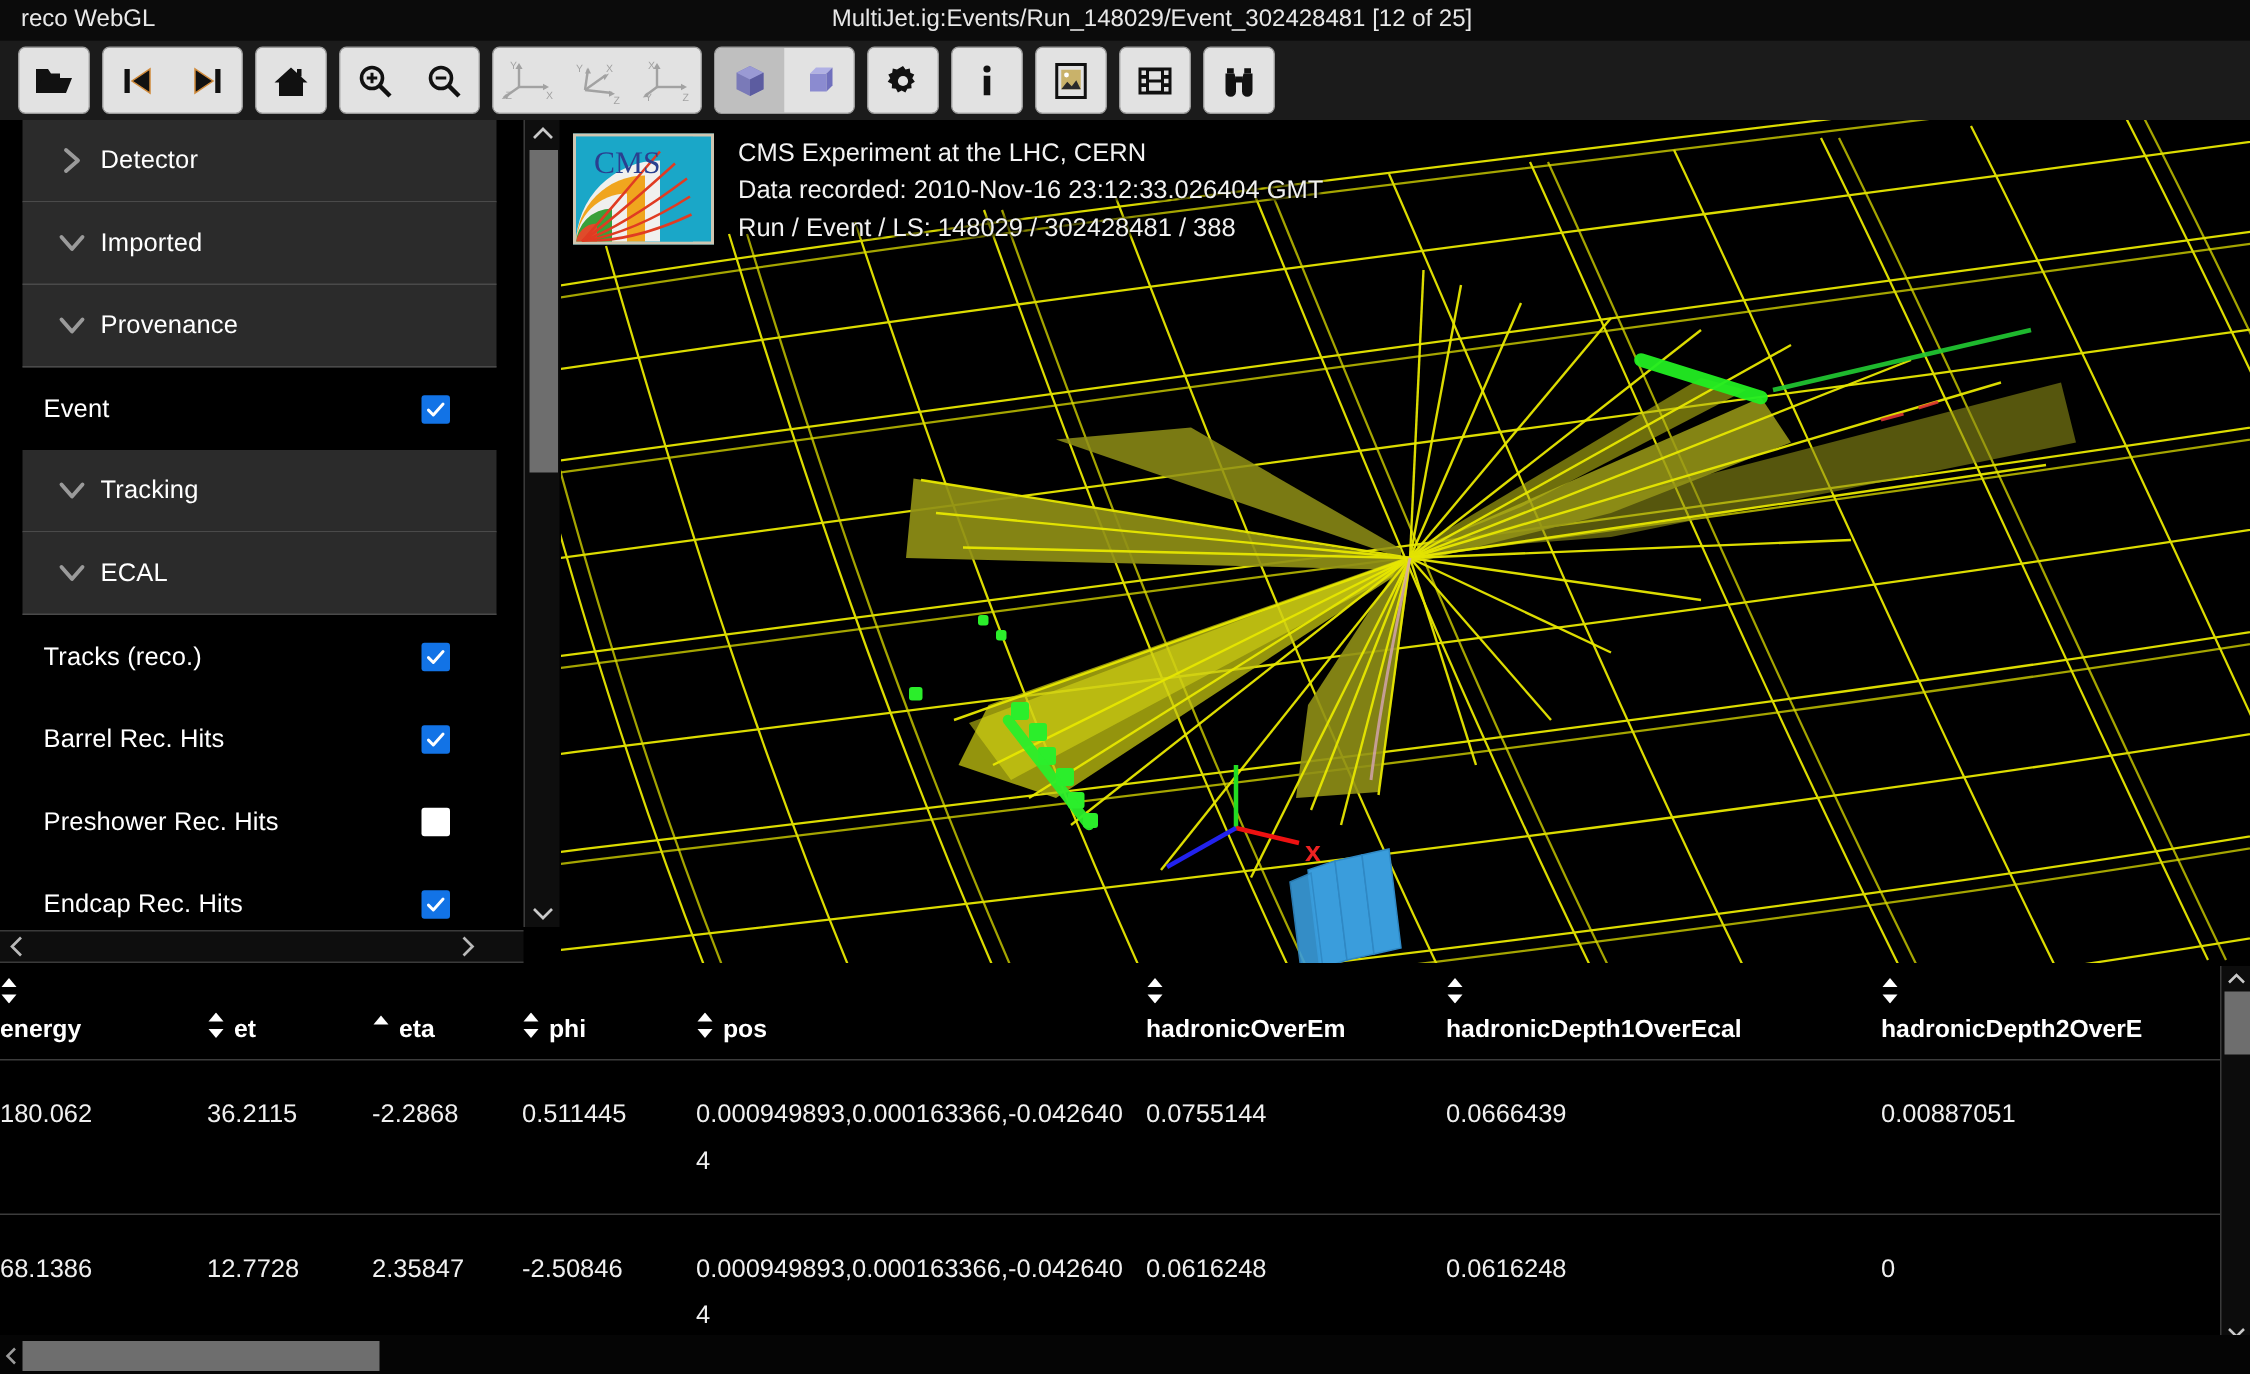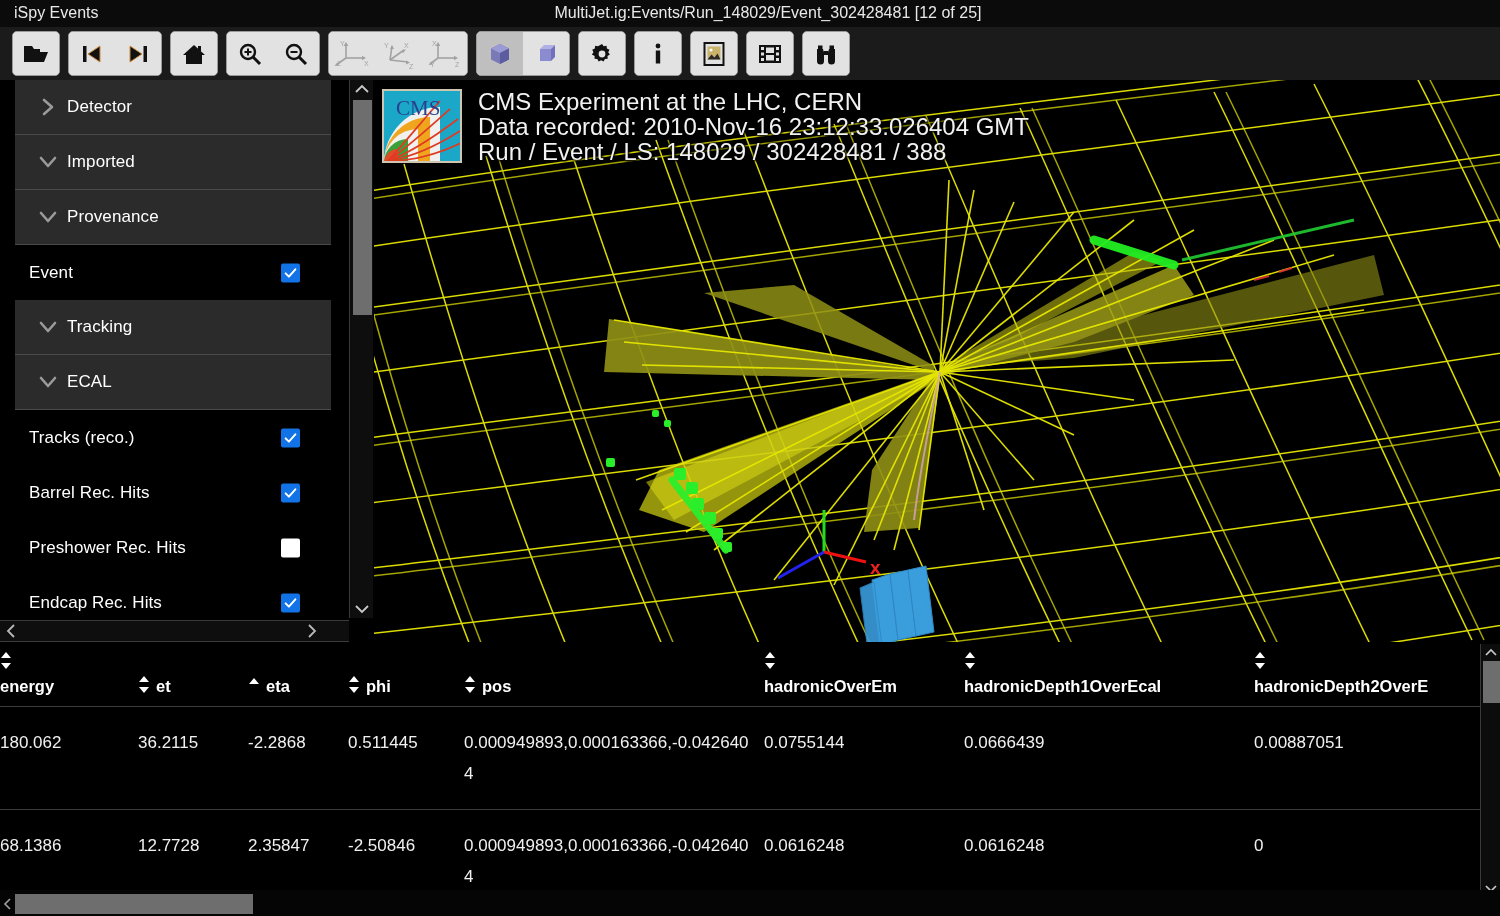--- a/index.html
+++ b/index.html
@@ -128,29 +128,29 @@
     overflow: hidden;
   }
   .viewport svg { position: absolute; top: 0; left: 0; }
 
   .overlay {
     position: absolute; top: 9px; left: 8px;
     display: flex; align-items: flex-start; gap: 16px;
     z-index: 5;
   }
   .cms-logo {
-    width: 80px; height: 74px;
+    width: 94px; height: 74px;
     border: 2px solid #cfc6b2;
     background: #1aa7c8;
     position: relative; overflow: hidden;
     flex: none;
   }
   .ov-lines {
     color: #f2f2f2;
-    font-size: 24px;
+    font-size: 17px;
     line-height: 25px;
     text-shadow: 0 0 4px #000, 0 0 4px #000, 1px 1px 2px #000;
     white-space: nowrap;
   }
 
   
   .table-area {
     position: absolute; top: 644px; left: 0; width: 1500px; height: 272px;
     background: #000;
     overflow: hidden;
@@ -214,21 +214,21 @@
   .tbl-harrow {
     position: absolute; left: 0; top: 6px; width: 14px; height: 16px;
     display: flex; align-items: center; justify-content: center;
     color: #9b9b9b;
   }
 </style>
 </head>
 <body>
 
 <div class="titlebar">
-  <span class="app-name">iSpy Events</span>
+  <span class="app-name">reco WebGL</span>
   <span class="doc-name">MultiJet.ig:Events/Run_148029/Event_302428481 [12 of 25]</span>
 </div>
 
 <div class="toolbar">
 
   <div class="tgroup">
     <div class="tbtn">
       <svg width="26" height="22" viewBox="0 0 26 22">
         <path d="M1 3h8l2 3h6v3H7L3 19H1z" fill="#111"></path>
         <path d="M5 9h20l-4 10H1z" fill="#111"></path>

